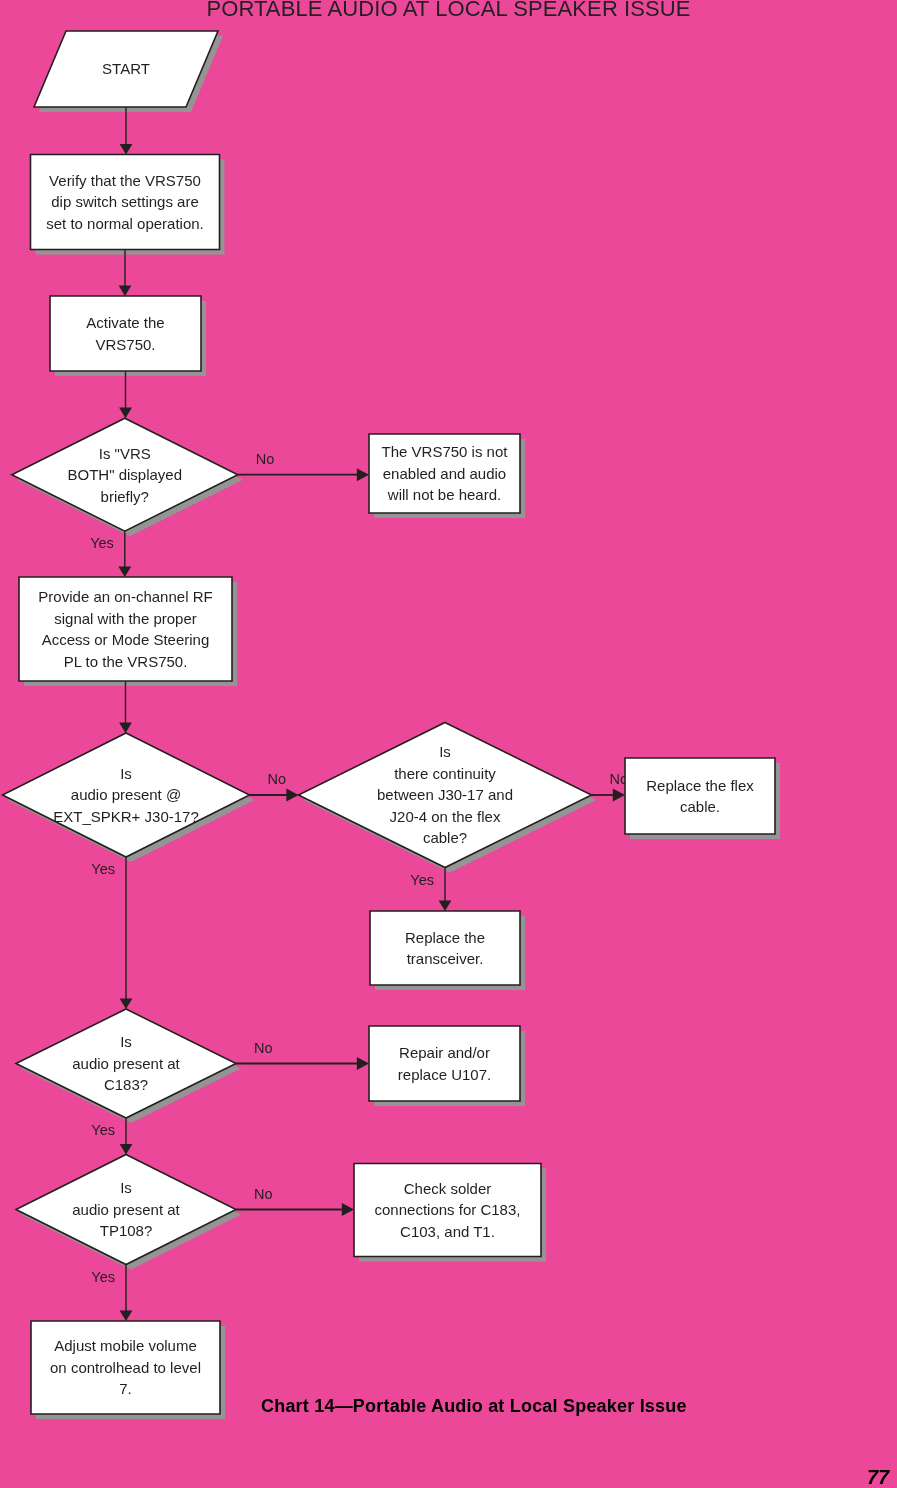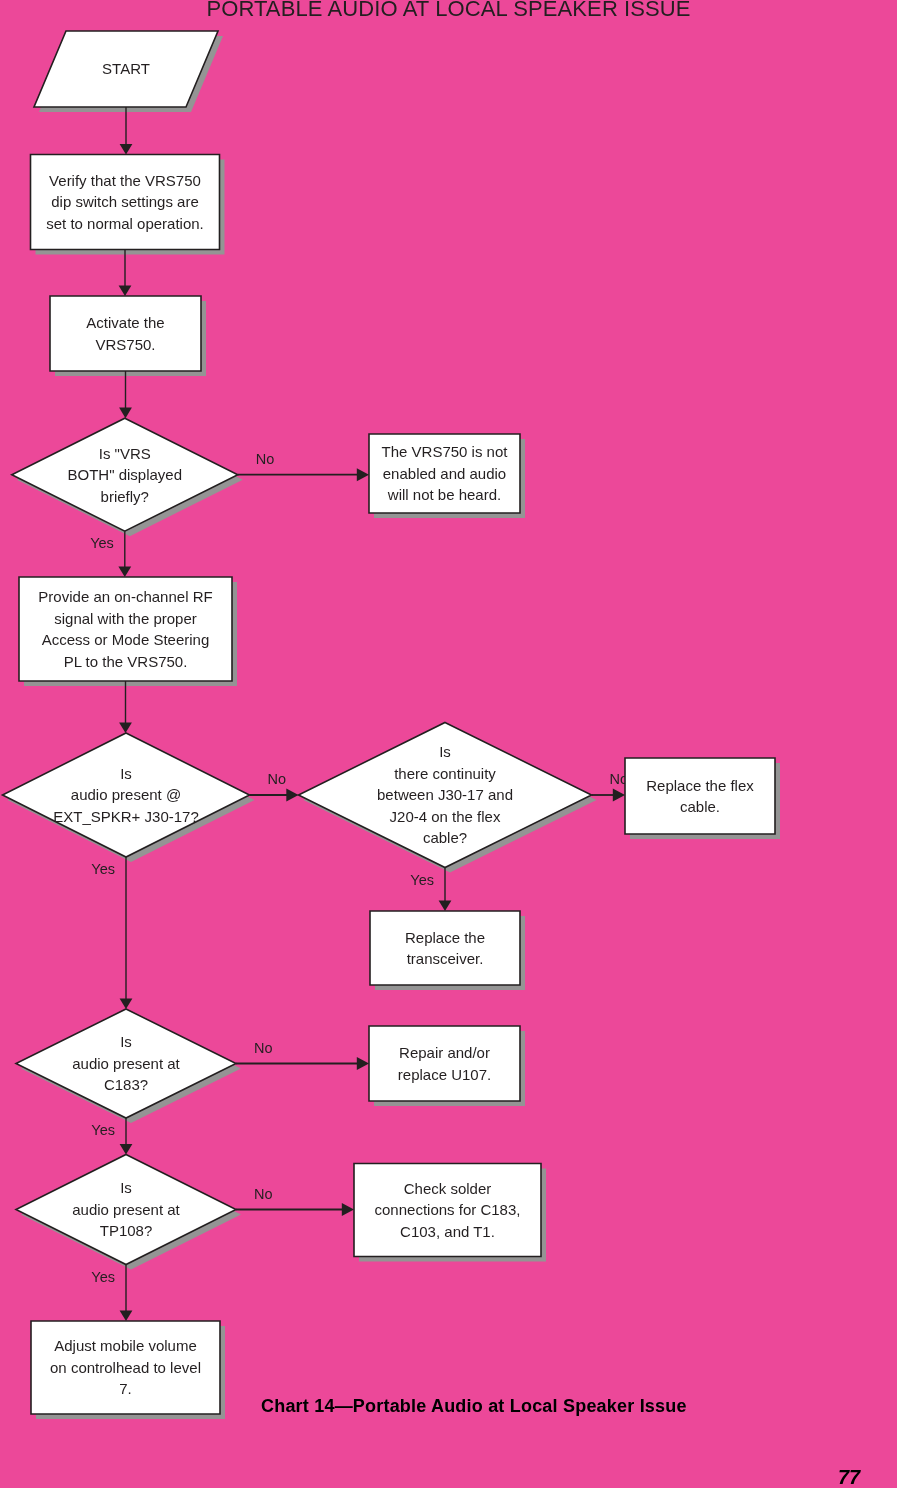--- a/index.html
+++ b/index.html
@@ -199,14 +199,14 @@
         </g>
         <g>
           <polygon points="31.00,1321.00 220.00,1321.00 220.00,1414.00 31.00,1414.00" fill="#ffffff" stroke="#231f20" stroke-width="1.6" stroke-linejoin="miter"></polygon>
           <text x="125.5" y="1351.30" text-anchor="middle" class="nodetext">Adjust mobile volume</text>
           <text x="125.5" y="1372.80" text-anchor="middle" class="nodetext">on controlhead to level</text>
           <text x="125.5" y="1394.30" text-anchor="middle" class="nodetext">7.</text>
         </g>
       </g>
     </svg>
   <div class="chart-caption" style="left: 261px; top: 1396px;">Chart 14—Portable Audio at Local Speaker Issue</div>
-  <div class="page-number" style="left: 838px; top: 1466px;">77</div>
+  <div class="page-number" style="left: 867px; top: 1466px;">77</div>
 </div>
 
 </body></html>

